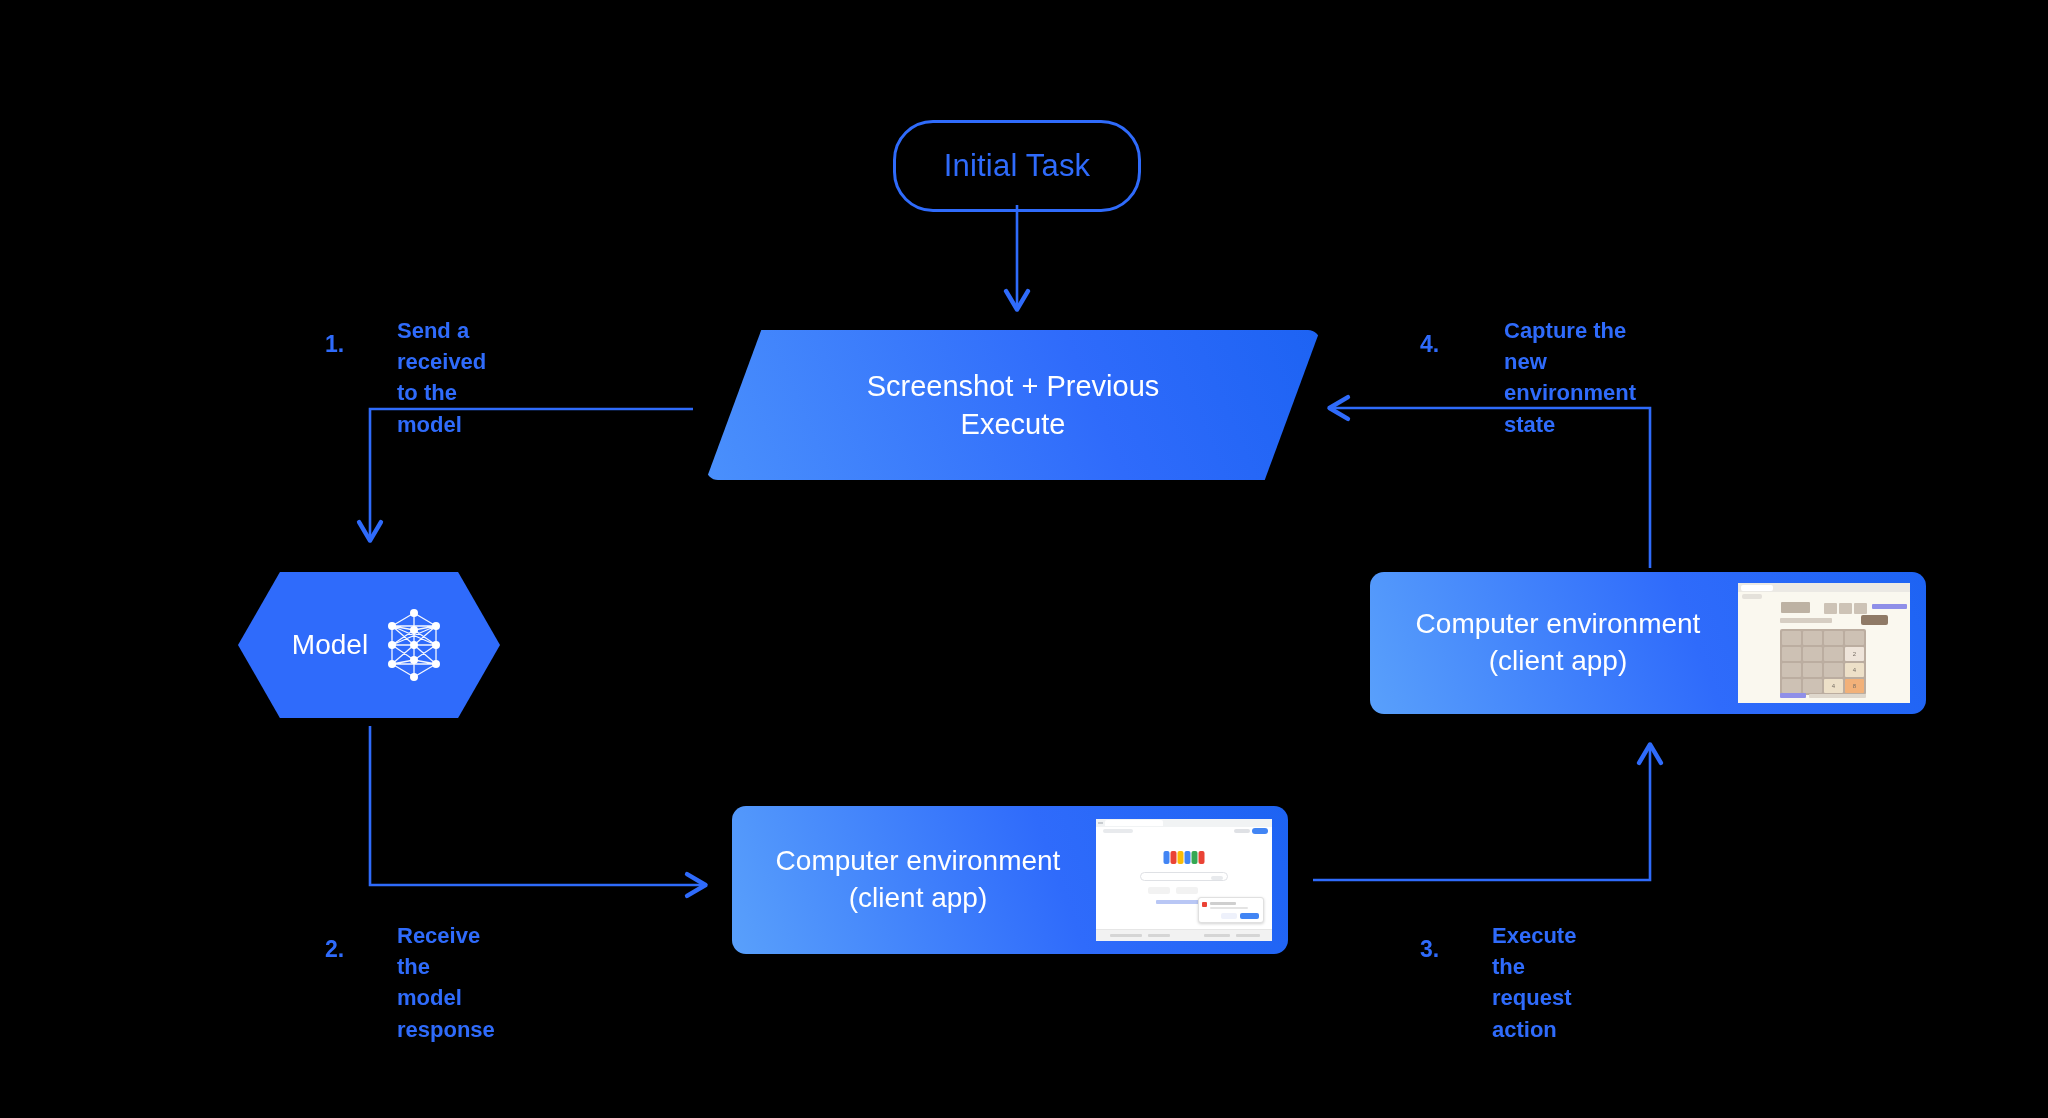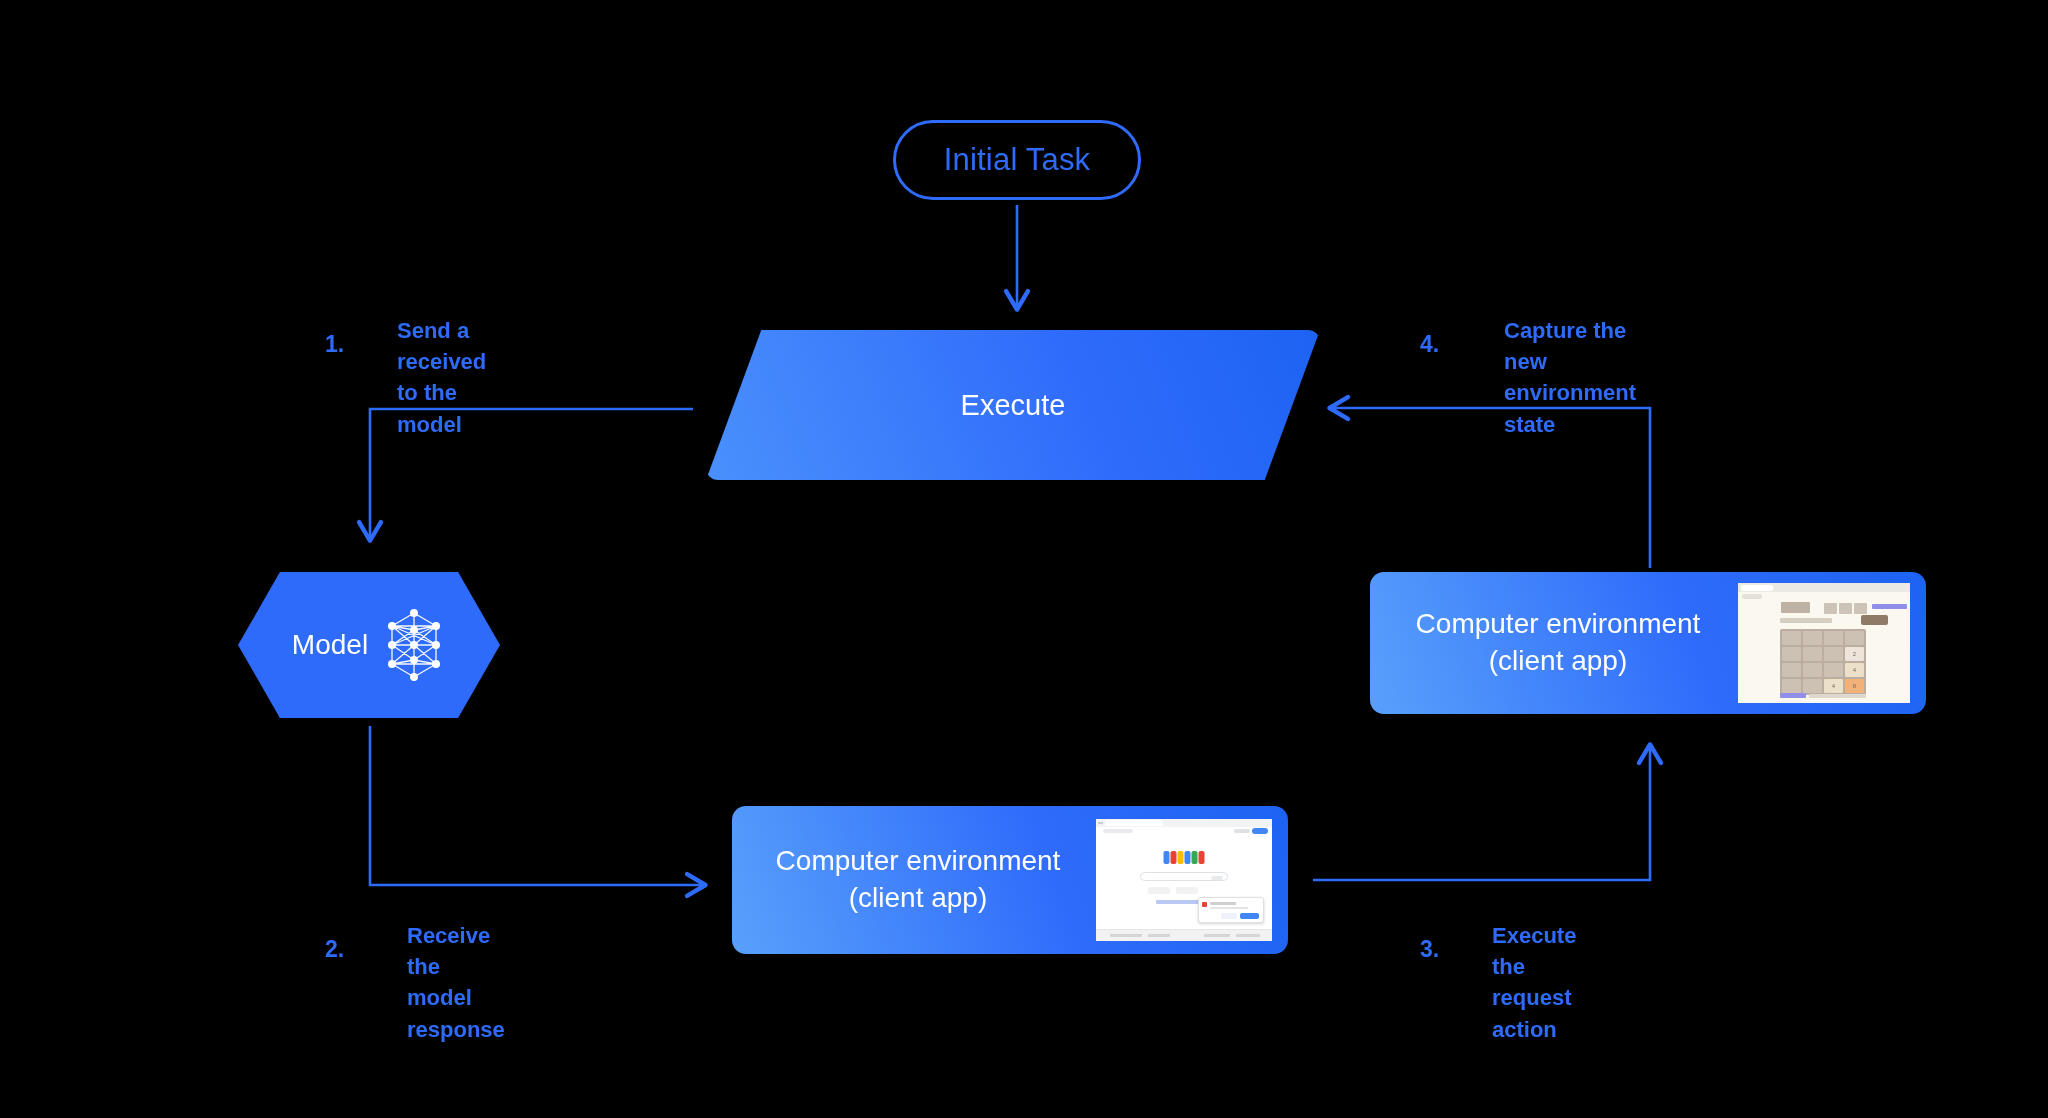--- a/index.html
+++ b/index.html
@@ -8,21 +8,21 @@
     background: #000000;
     overflow: hidden;
     font-family: "Liberation Sans", sans-serif;
   }
   #stage { position: relative; width: 2048px; height: 1118px; background: #000; }
 
   
   .pill {
     position: absolute;
     left: 893px; top: 120px;
-    width: 248px; height: 80px;
+    width: 248px; height: 92px;
     border: 3px solid #2f6bfb;
     border-radius: 40px;
     display: flex; align-items: center; justify-content: center;
     color: #2f6bfb;
     font-size: 31px;
     letter-spacing: 0.2px;
   }
 
   
   .para-wrap {
@@ -164,20 +164,21 @@
     </g>
   </svg>
 
   <div class="pill">
     <span>Initial Task</span>
   </div>
 
   <div class="para-wrap">
     <div class="para-shape"></div>
     <div class="para-label">
+      <span>Screenshot + Previous</span>
       <span>Execute</span>
     </div>
   </div>
 
   <div class="hex-wrap">
     <div class="hex-shape"></div>
     <div class="hex-inner">
       <span class="hex-label">Model</span>
       <svg class="nn-icon" viewBox="0 0 64 78">
         <g stroke="#ffffff" stroke-width="1.3" fill="none" opacity="0.95">
@@ -307,21 +308,21 @@
   </div>
 
   <div class="step" style="left:325px; top:315px;">
     <span class="num" style="left:0; top:16px;">1.</span>
     <span class="txt" style="left:72px; top:0;">Send a received
 to the model</span>
   </div>
 
   <div class="step" style="left:325px; top:920px;">
     <span class="num" style="left:0; top:16px;">2.</span>
-    <span class="txt" style="left:82px; top:0;">Receive the
+    <span class="txt" style="left:72px; top:0;">Receive the
 model response</span>
   </div>
 
   <div class="step" style="left:1420px; top:920px;">
     <span class="num" style="left:0; top:16px;">3.</span>
     <span class="txt" style="left:72px; top:0;">Execute the
 request action</span>
   </div>
 
   <div class="step" style="left:1420px; top:315px;">

